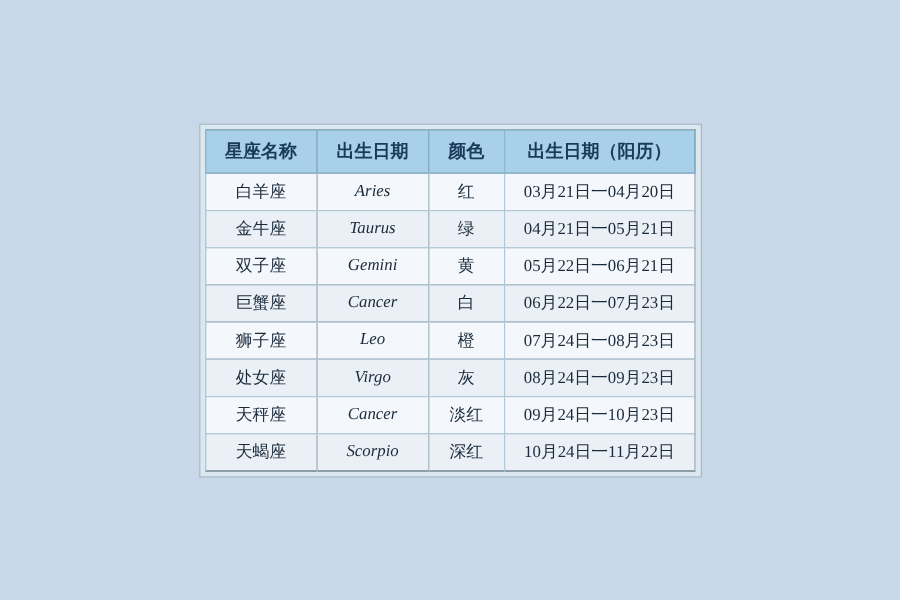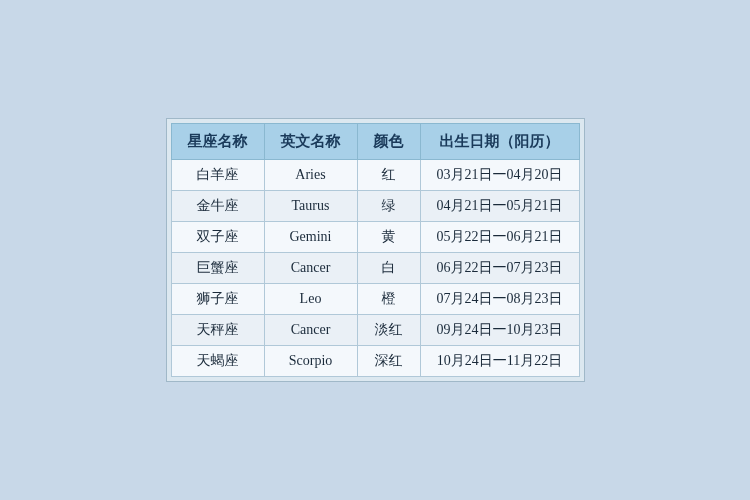--- a/index.html
+++ b/index.html
@@ -37,31 +37,32 @@
       text-align: center;
       font-size: 14px;
       color: #1a2a3a;
       white-space: nowrap;
       background-color: #f4f8fc;
     }
     tbody tr:nth-child(even) td {
       background-color: #eaf0f6;
     }
     tbody tr td:nth-child(2) {
+      font-style: italic;
     }
   </style>
 </head>
 <body>
 
 <div class="table-container">
   <table>
     <thead>
       <tr>
         <th>星座名称</th>
-        <th>英文名称</th>
+        <th>出生日期</th>
         <th>颜色</th>
         <th>出生日期（阳历）</th>
       </tr>
     </thead>
     <tbody id="table-body">
     <tr>
           <td>白羊座</td>
           <td>Aries</td>
           <td>红</td>
           <td>03月21日一04月20日</td>
@@ -84,20 +85,26 @@
           <td>白</td>
           <td>06月22日一07月23日</td>
         </tr>
         <tr>
           <td>狮子座</td>
           <td>Leo</td>
           <td>橙</td>
           <td>07月24日一08月23日</td>
         </tr>
         <tr>
+          <td>处女座</td>
+          <td>Virgo</td>
+          <td>灰</td>
+          <td>08月24日一09月23日</td>
+        </tr>
+        <tr>
           <td>天秤座</td>
           <td>Cancer</td>
           <td>淡红</td>
           <td>09月24日一10月23日</td>
         </tr>
         <tr>
           <td>天蝎座</td>
           <td>Scorpio</td>
           <td>深红</td>
           <td>10月24日一11月22日</td>

